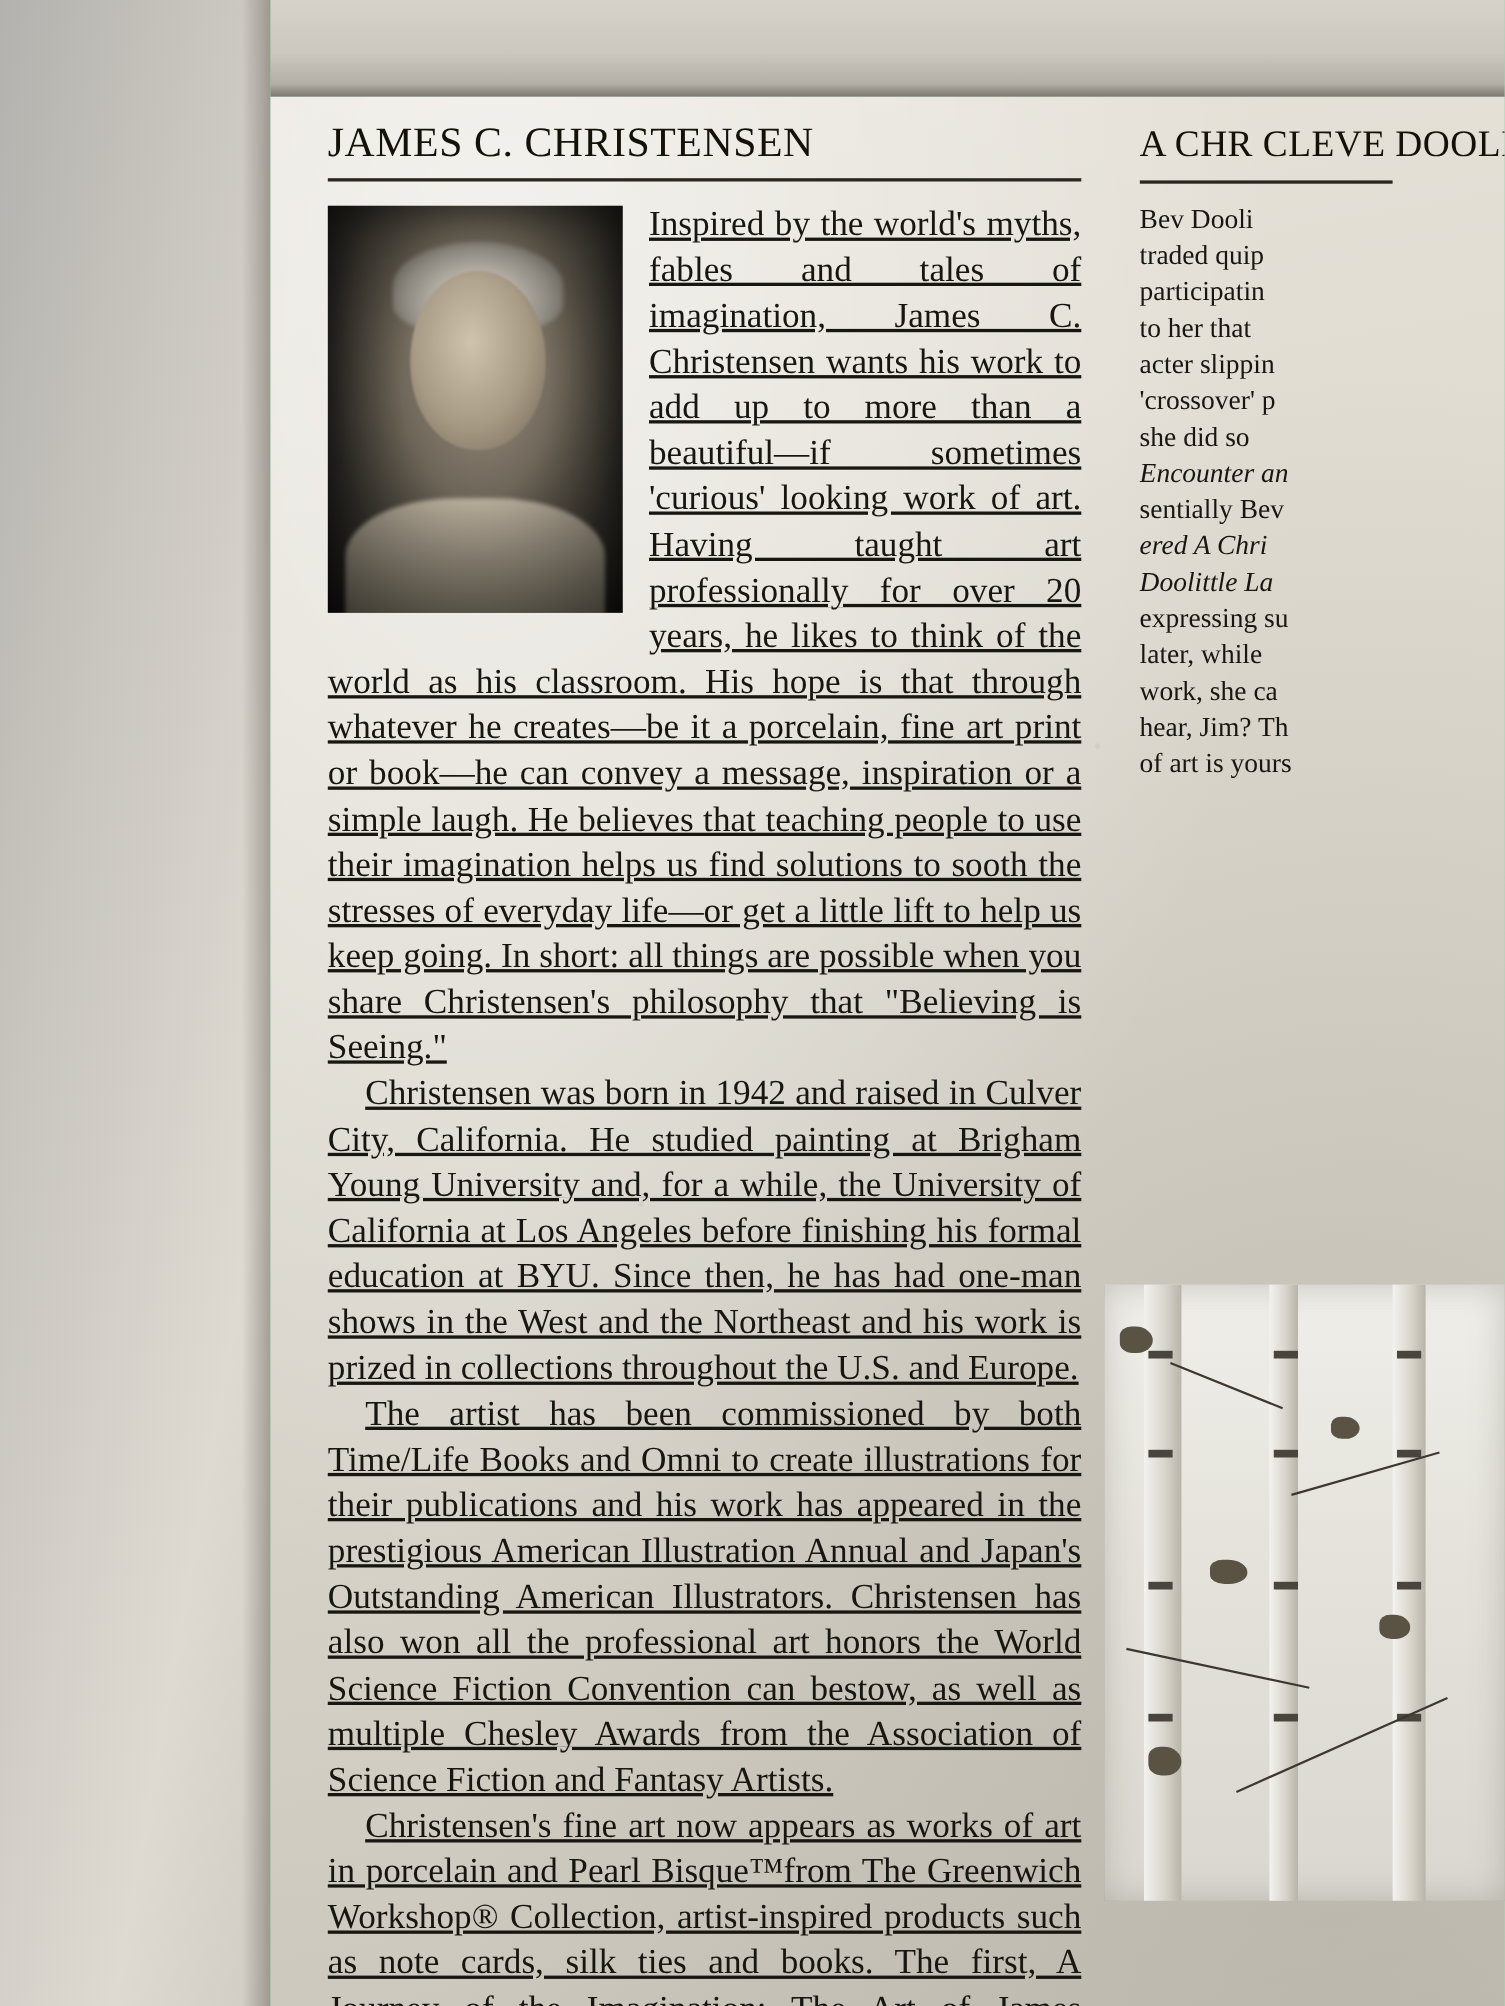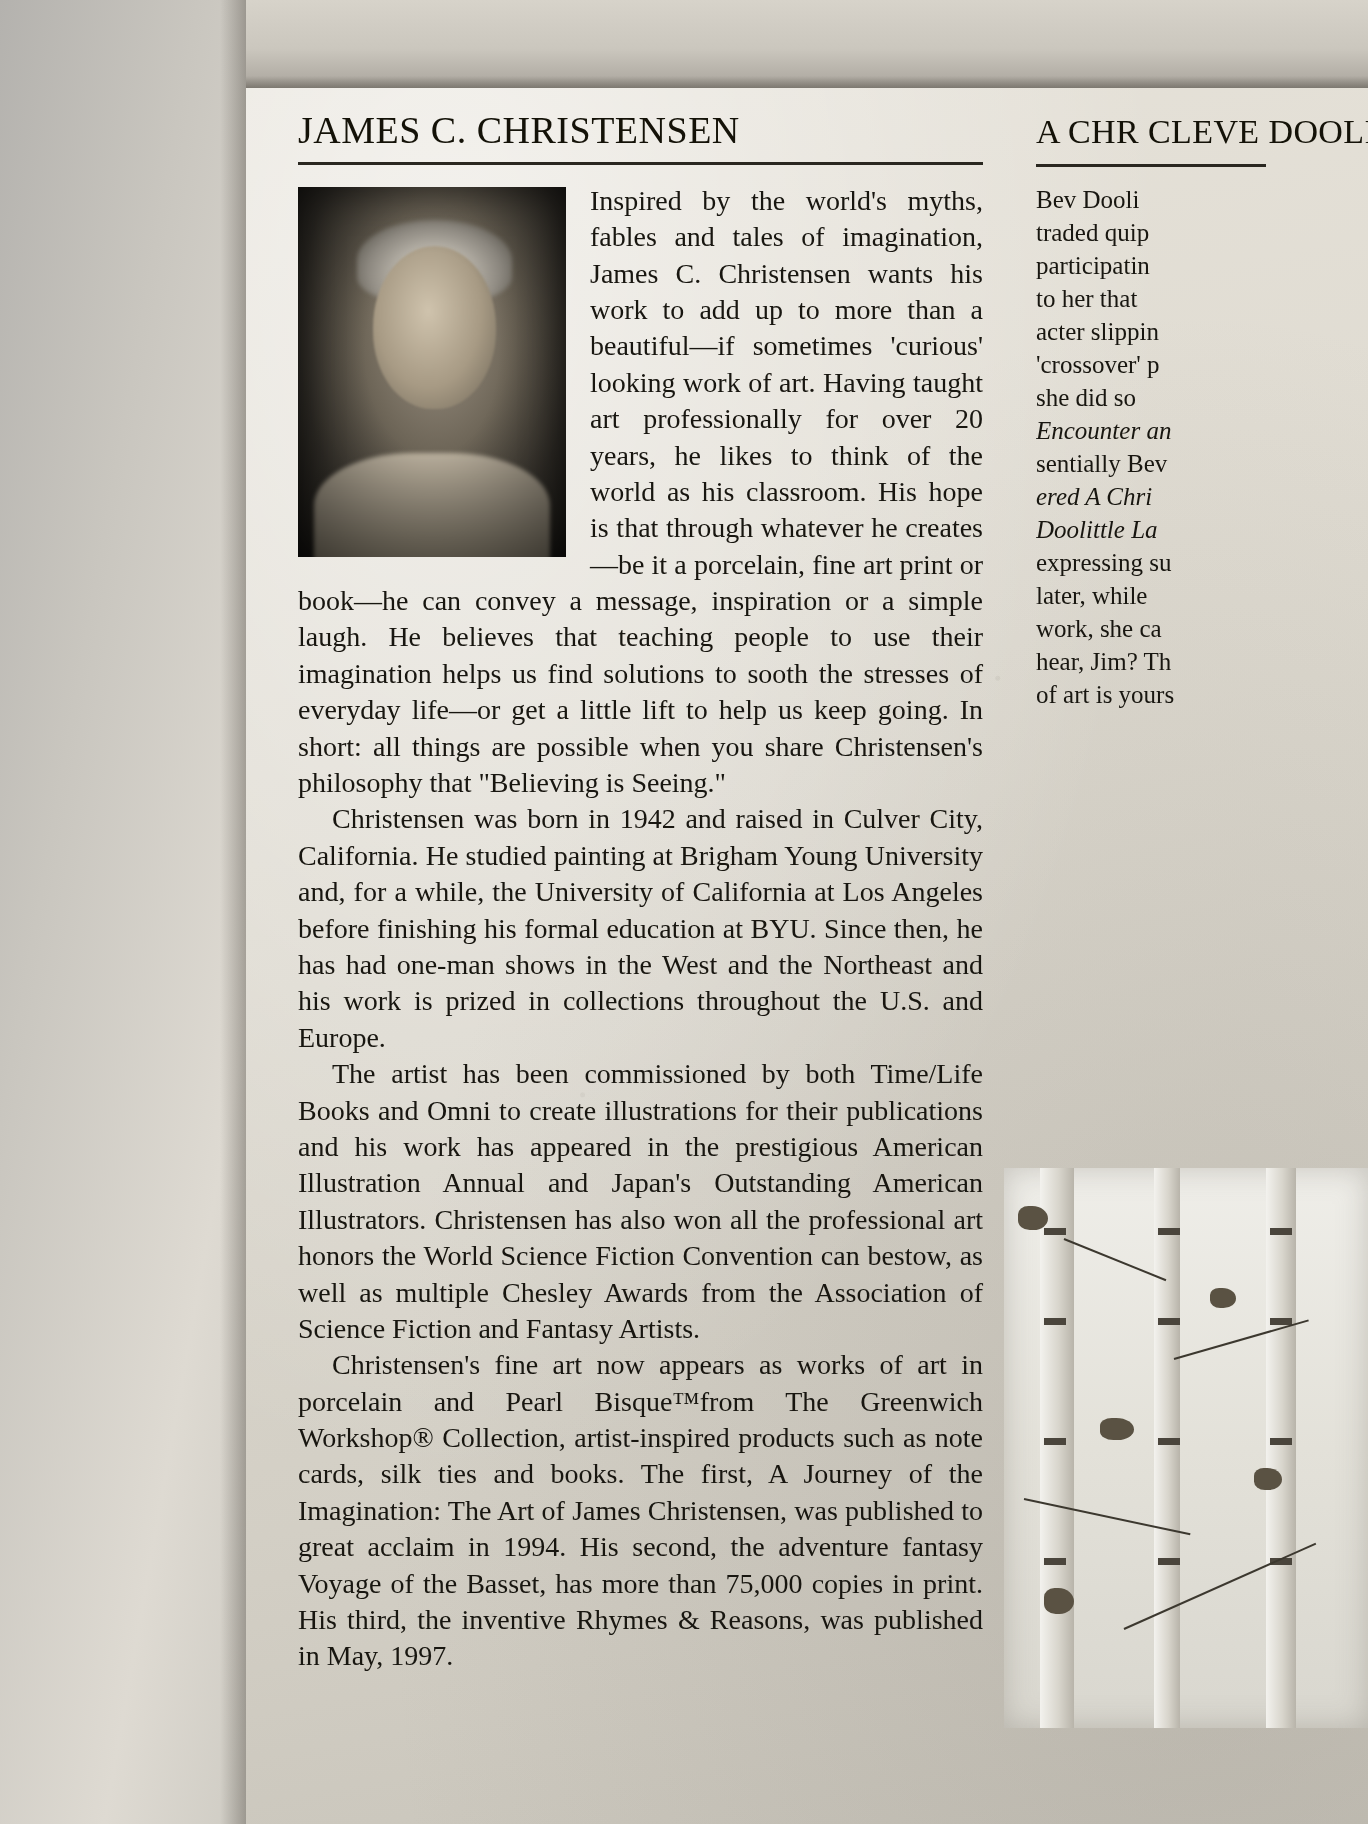--- a/index.html
+++ b/index.html
@@ -130,26 +130,27 @@
     background: linear-gradient(180deg,#b7ad9b,#6f6859);
     filter: blur(2px);
   }
   .portrait .shadow {
     position:absolute; inset:0;
     background: radial-gradient(ellipse at 50% 45%, rgba(0,0,0,0) 35%, rgba(0,0,0,.55) 100%);
   }
 
   p.body {
     margin: 0;
-    font-size: 28px;
+    font-size: 32px;
     line-height: 1.30;
     text-align: justify;
     text-justify: inter-word;
     color: #181610;
     text-indent: 0;
+    text-decoration: underline;
   }
   p.body + p.body { text-indent: 34px; }
   .it { font-style: italic; }
 
   
   .col-right {
     position: absolute;
     left: 790px;
     top: 22px;
     width: 340px;

